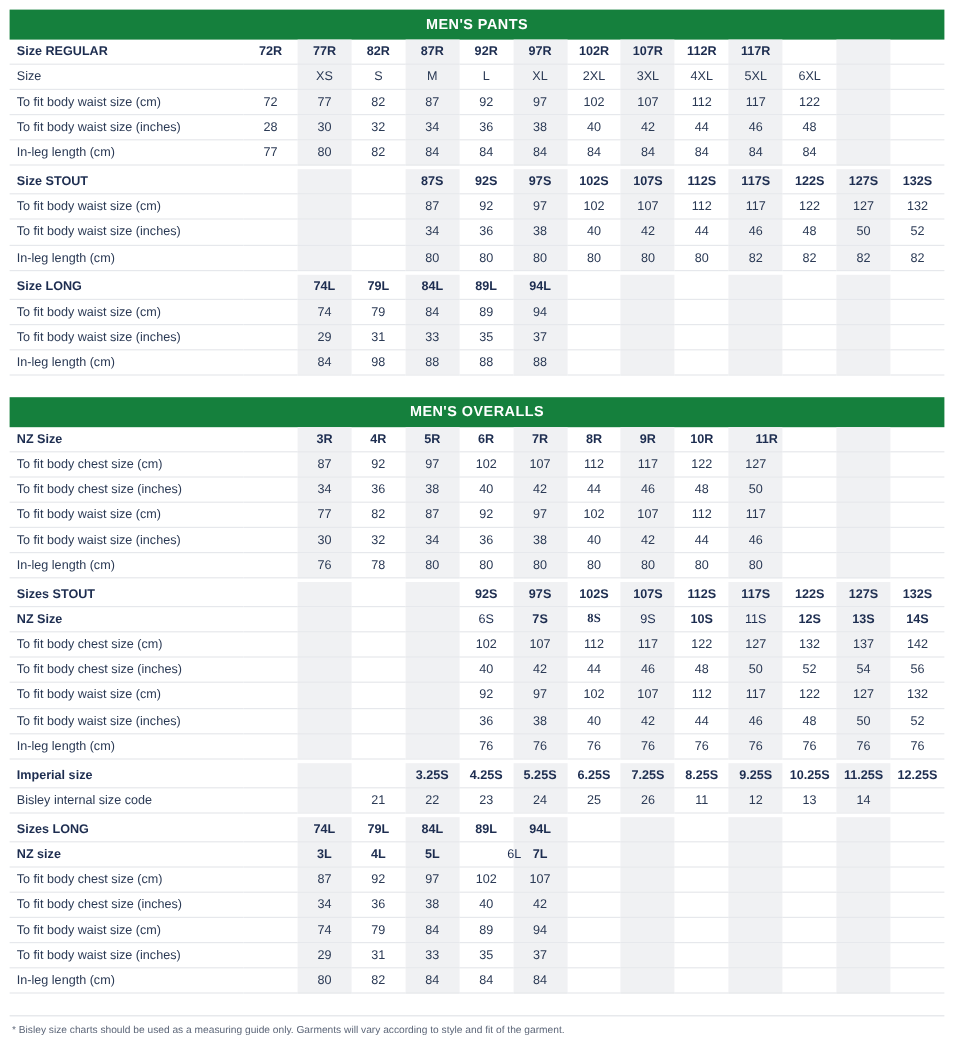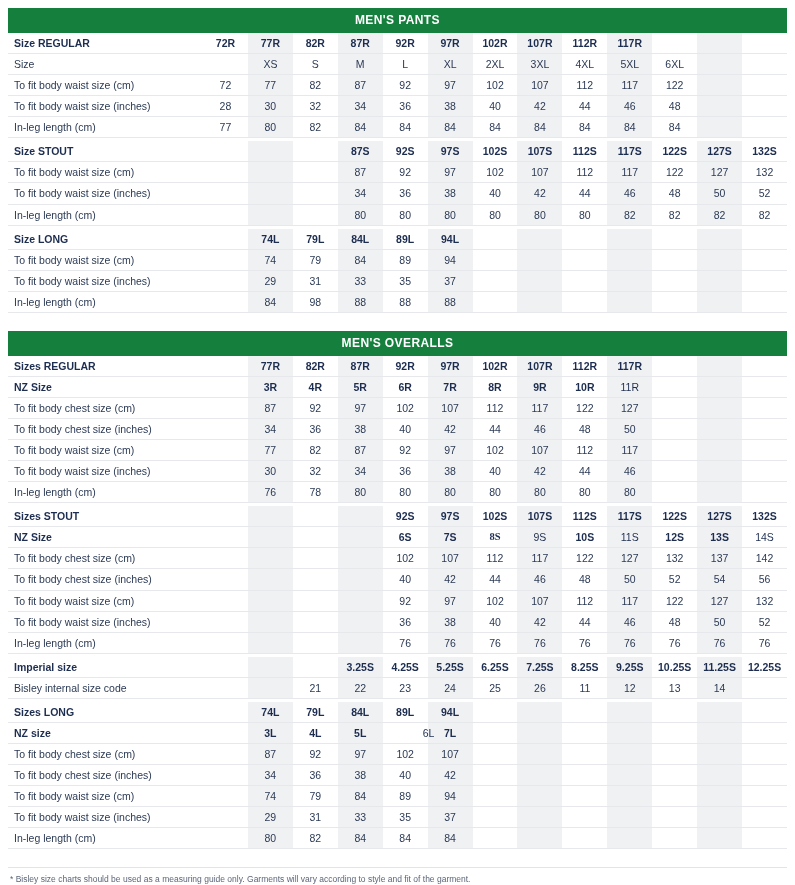--- a/index.html
+++ b/index.html
@@ -295,48 +295,32 @@
             <td></td>
           </tr>
         </tbody>
     </table>
   </div>
 
   <div class="table-block">
     <div class="band">MEN'S OVERALLS</div>
     <table>
       <tbody>
-          <tr class="hdr rowline">
-            <td class="label">Sizes REGULAR</td>
-            <td></td>
-            <td class="shade">77R</td>
-            <td>82R</td>
-            <td class="shade">87R</td>
-            <td>92R</td>
-            <td class="shade">97R</td>
-            <td>102R</td>
-            <td class="shade">107R</td>
-            <td>112R</td>
-            <td class="shade">117R</td>
-            <td></td>
-            <td class="shade"></td>
-            <td></td>
-          </tr>
           <tr class="rowline">
             <td class="label" style="font-weight: bold; color: rgb(29, 45, 80);">NZ Size</td>
             <td style="font-weight: bold; color: rgb(29, 45, 80);"></td>
             <td class="shade" style="font-weight: bold; color: rgb(29, 45, 80);">3R</td>
             <td style="font-weight: bold; color: rgb(29, 45, 80);">4R</td>
             <td class="shade" style="font-weight: bold; color: rgb(29, 45, 80);">5R</td>
             <td style="font-weight: bold; color: rgb(29, 45, 80);">6R</td>
             <td class="shade" style="font-weight: bold; color: rgb(29, 45, 80);">7R</td>
             <td style="font-weight: bold; color: rgb(29, 45, 80);">8R</td>
             <td class="shade" style="font-weight: bold; color: rgb(29, 45, 80);">9R</td>
             <td style="font-weight: bold; color: rgb(29, 45, 80);">10R</td>
-            <td class="shade" style="font-weight: normal; color: rgb(29, 45, 80);">11R</td>
+            <td class="shade" style="font-weight: bold; color: rgb(29, 45, 80); text-align: right;">11R</td>
             <td style="font-weight: bold; color: rgb(29, 45, 80);"></td>
             <td class="shade" style="font-weight: bold; color: rgb(29, 45, 80);"></td>
             <td style="font-weight: bold; color: rgb(29, 45, 80);"></td>
           </tr>
           <tr class="rowline">
             <td class="label">To fit body chest size (cm)</td>
             <td></td>
             <td class="shade">87</td>
             <td>92</td>
             <td class="shade">97</td>
@@ -432,29 +416,29 @@
             <td>122S</td>
             <td class="shade">127S</td>
             <td>132S</td>
           </tr>
           <tr class="rowline">
             <td class="label" style="font-weight: bold; color: rgb(29, 45, 80);">NZ Size</td>
             <td style="font-weight: bold; color: rgb(29, 45, 80);"></td>
             <td class="shade" style="font-weight: bold; color: rgb(29, 45, 80);"></td>
             <td style="font-weight: bold; color: rgb(29, 45, 80);"></td>
             <td class="shade" style="font-weight: bold; color: rgb(29, 45, 80);"></td>
-            <td style="font-weight: bold; color: rgb(29, 45, 80);">6S</td>
+            <td style="font-weight: normal; color: rgb(29, 45, 80);">6S</td>
             <td class="shade" style="font-weight: bold; color: rgb(29, 45, 80);">7S</td>
             <td style="font-weight: bold; color: rgb(29, 45, 80); font-family: Liberation Serif, serif;">8S</td>
             <td class="shade" style="font-weight: normal; color: rgb(29, 45, 80);">9S</td>
             <td style="font-weight: bold; color: rgb(29, 45, 80);">10S</td>
             <td class="shade" style="font-weight: normal; color: rgb(29, 45, 80);">11S</td>
             <td style="font-weight: bold; color: rgb(29, 45, 80);">12S</td>
             <td class="shade" style="font-weight: bold; color: rgb(29, 45, 80);">13S</td>
-            <td style="font-weight: normal; color: rgb(29, 45, 80);">14S</td>
+            <td style="font-weight: bold; color: rgb(29, 45, 80);">14S</td>
           </tr>
           <tr class="rowline">
             <td class="label">To fit body chest size (cm)</td>
             <td></td>
             <td class="shade"></td>
             <td></td>
             <td class="shade"></td>
             <td>102</td>
             <td class="shade">107</td>
             <td>112</td>

